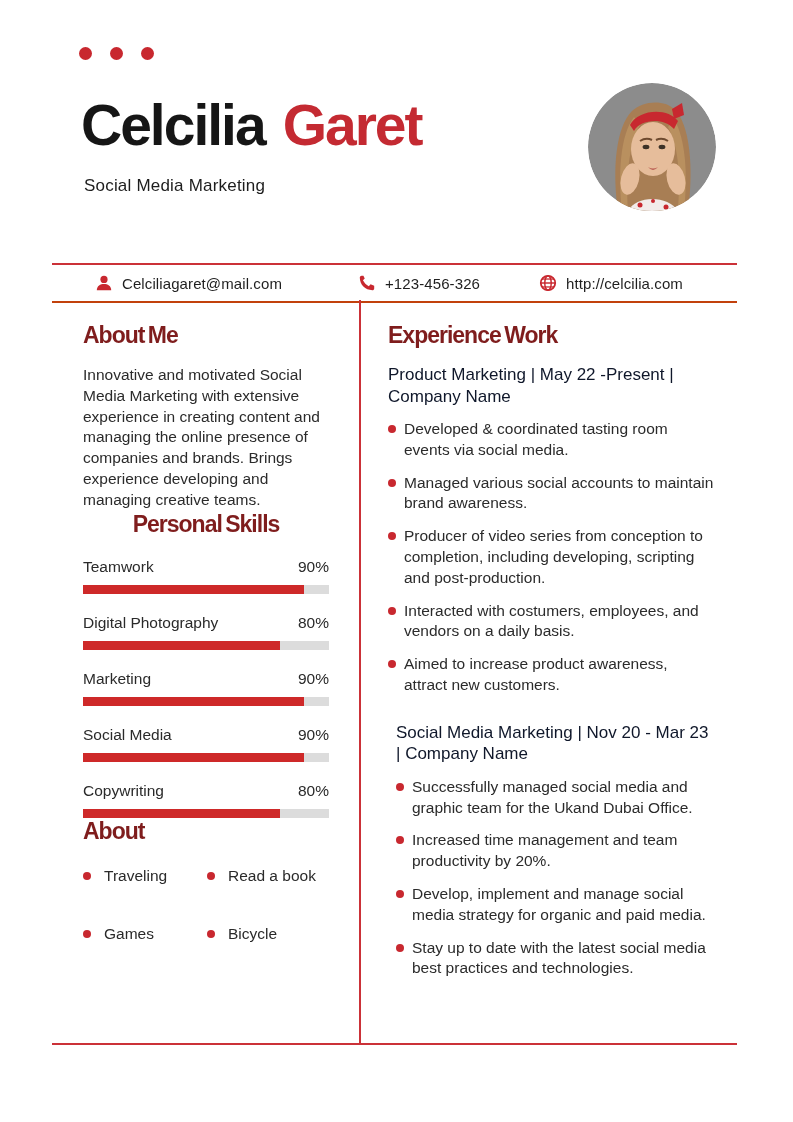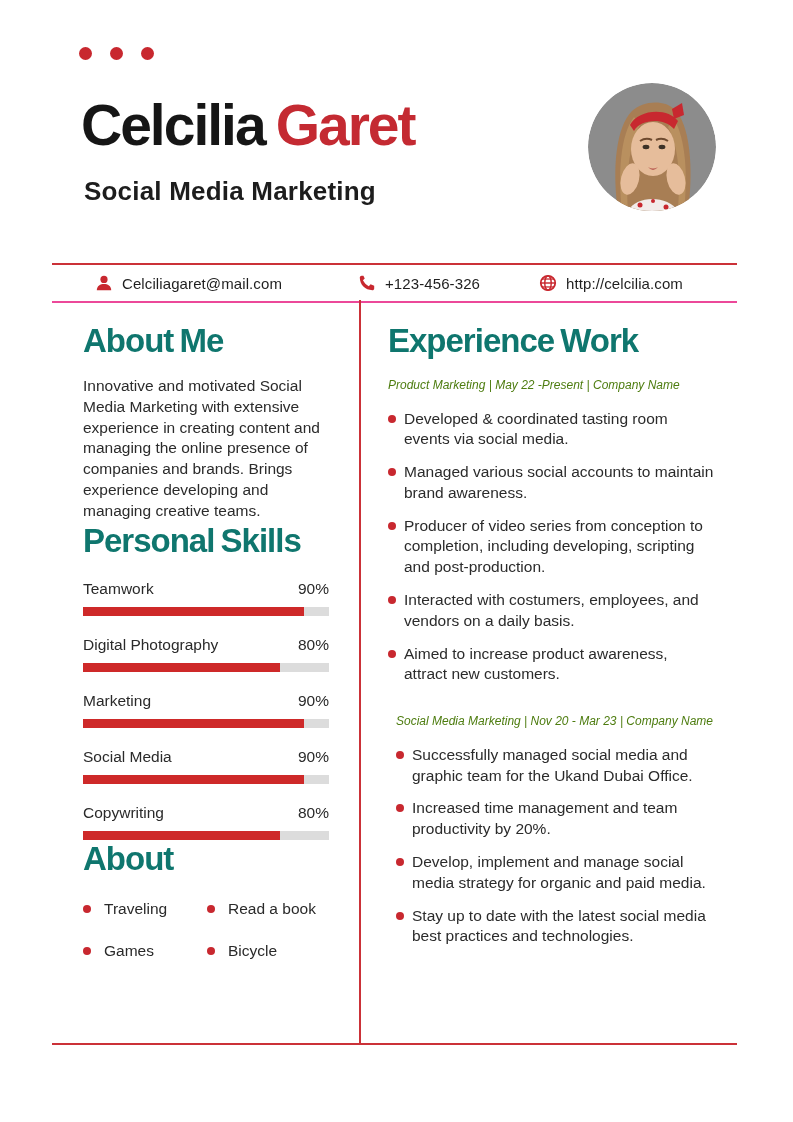--- a/index.html
+++ b/index.html
@@ -10,64 +10,64 @@
   }
   
   .dots{position:absolute;left:79px;top:47px;display:flex;gap:18px;}
   .dot{width:13px;height:13px;border-radius:50%;background:#c8282f;}
   
   .name{
     position:absolute;left:81px;top:92px;
     font-size:57px;font-weight:800;letter-spacing:-2px;word-spacing:2px;
     color:#161616;white-space:nowrap;
   }
-  .name .last{color:#c42a32;margin-left:11px;}
+  .name .last{color:#c42a32;margin-left:18px;}
   .subtitle{
     position:absolute;left:84px;top:176px;
-    font-size:26px;font-weight:700;color:#1d1d1d;letter-spacing:0.2px;text-align:center;
+    font-size:17px;font-weight:400;color:#1d1d1d;letter-spacing:0.2px;text-align:center;
   }
   .photo{position:absolute;left:588px;top:83px;width:128px;height:128px;border-radius:50%;overflow:hidden;}
   
   .contact{
     position:absolute;left:52px;top:263px;width:685px;height:36px;
-    border-top:2px solid #cb3138;border-bottom:2px solid #ec4899;
+    border-top:2px solid #cb3138;border-bottom:2px solid #c2410c;
   }
   .contact-item{position:absolute;top:0;height:36px;display:flex;align-items:center;gap:9px;}
   .contact-item.email{left:43px;}
   .contact-item.phone{left:306px;}
   .contact-item.web{left:487px;}
   .contact-item span{font-size:15px;color:#1f1f1f;font-weight:500;letter-spacing:0.1px;}
   .cicon{width:18px;height:18px;flex:0 0 auto;}
   
   .vdivider{position:absolute;left:359px;top:300px;width:2px;height:743px;background:#cb3138;}
   .bottomline{position:absolute;left:52px;top:1043px;width:685px;height:2px;background:#cb3138;}
   
   .col-left{position:absolute;left:83px;top:322px;width:246px;}
   .col-right{position:absolute;left:388px;top:322px;width:326px;}
   h2.section{
-    margin:0;font-size:33px;font-weight:800;color:#0f766e;
+    margin:0;font-size:23px;font-weight:800;color:#7f1d1d;
     letter-spacing:-1px;word-spacing:-2px;
   }
   .about-text{margin:16px 0 0 0;font-size:15.5px;line-height:20.8px;color:#2b2b2b;}
   
-  .skills-title{margin-top:31px;}
+  .skills-title{margin-top:31px;text-align:center;}
   .skill{margin-top:20px;}
   .skill:first-of-type{}
   .skill-head{display:flex;justify-content:space-between;align-items:baseline;font-size:15.5px;color:#2a2a2a;}
   .skill-track{margin-top:9px;width:100%;height:9px;background:#dcdcdc;}
   .skill-fill{height:9px;background:#ce2929;}
   
   .hobby-title{margin-top:30px;}
-  .hobby-grid{margin-top:22px;display:grid;grid-template-columns:124px 1fr;row-gap:24px;}
+  .hobby-grid{margin-top:22px;display:grid;grid-template-columns:124px 1fr;row-gap:40px;}
   .hobby-item{display:flex;align-items:center;gap:13px;font-size:15.5px;color:#2a2a2a;}
   .hobby-bullet{width:8px;height:8px;border-radius:50%;background:#c8282f;flex:0 0 auto;}
   
   .job-heading{
-    margin:15px 0 0 0;font-size:12px;line-height:21.5px;
-    color:#4d7c0f;font-style:italic;font-weight:500;
+    margin:15px 0 0 0;font-size:17px;line-height:21.5px;
+    color:#0f172a;font-weight:500;
   }
   .job-list{list-style:none;margin:10px 0 0 0;padding:0;}
   .job-list li{position:relative;padding-left:16px;margin-top:12px;font-size:15.5px;line-height:20.8px;color:#2b2b2b;}
   .job-list li::before{
     content:"";position:absolute;left:0;top:6px;width:8px;height:8px;border-radius:50%;background:#c8282f;
   }
   .job2{margin-top:26px;margin-left:8px;}
 </style>
 </head>
 <body>

